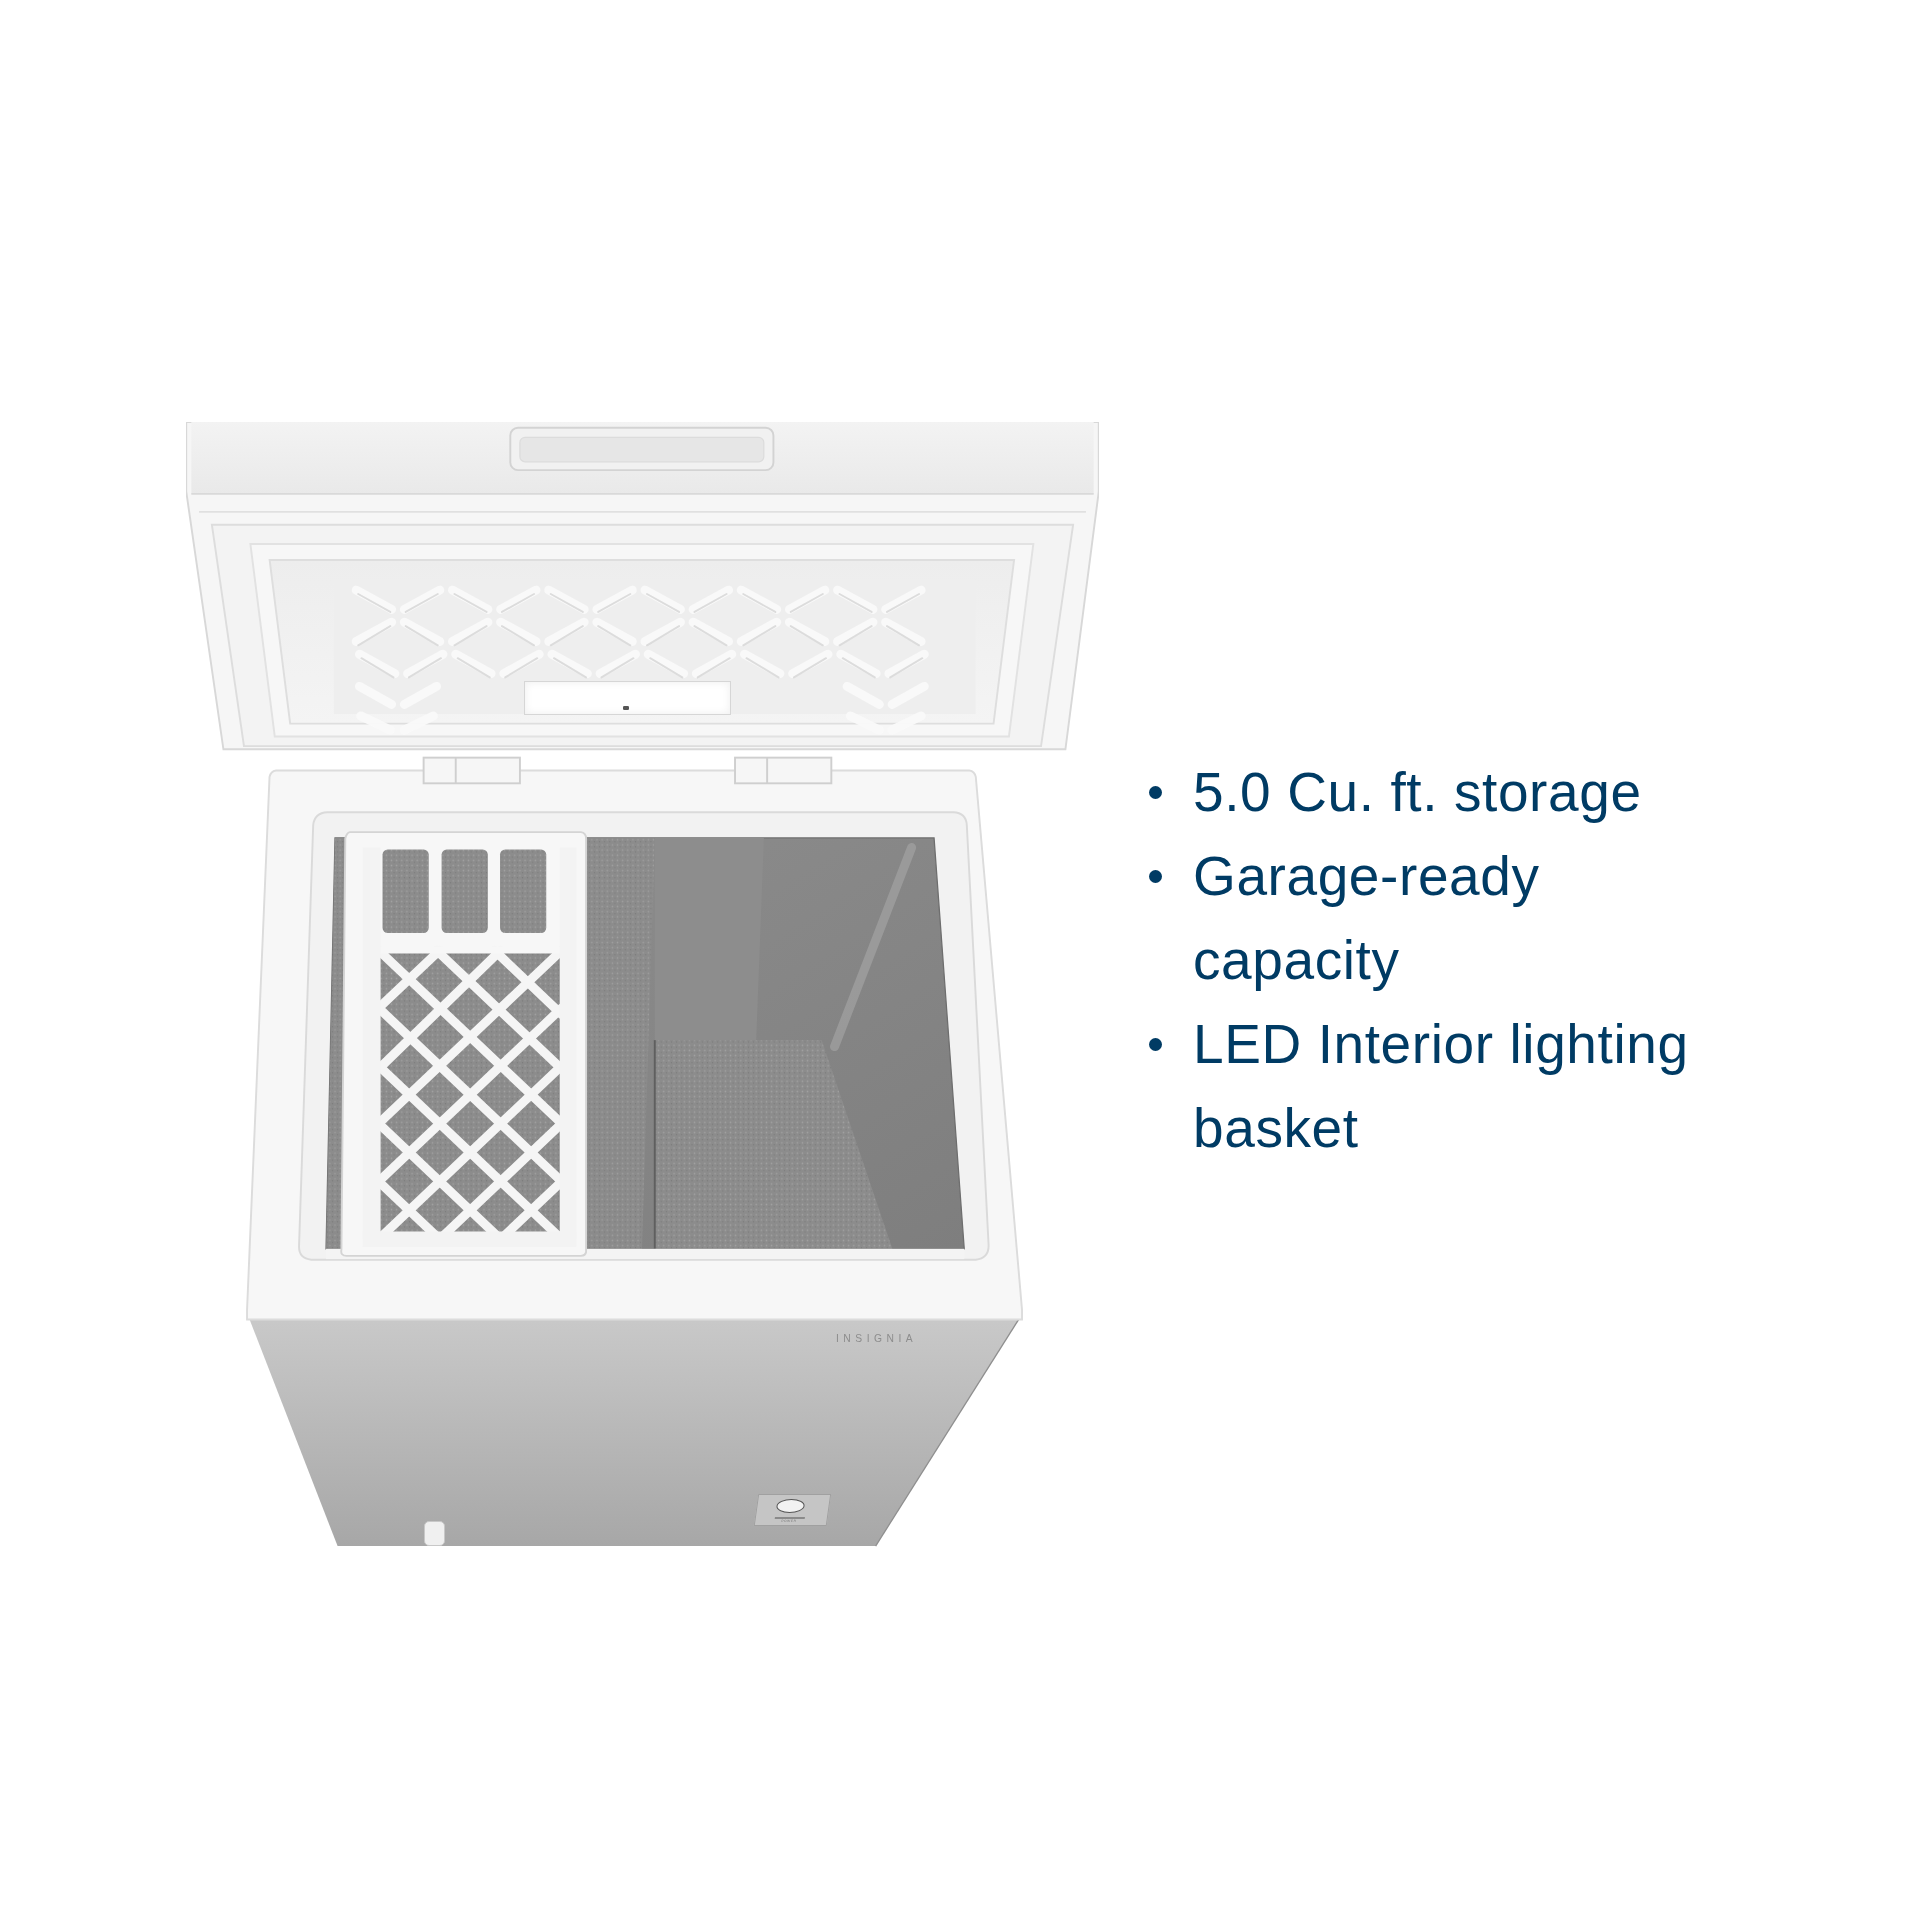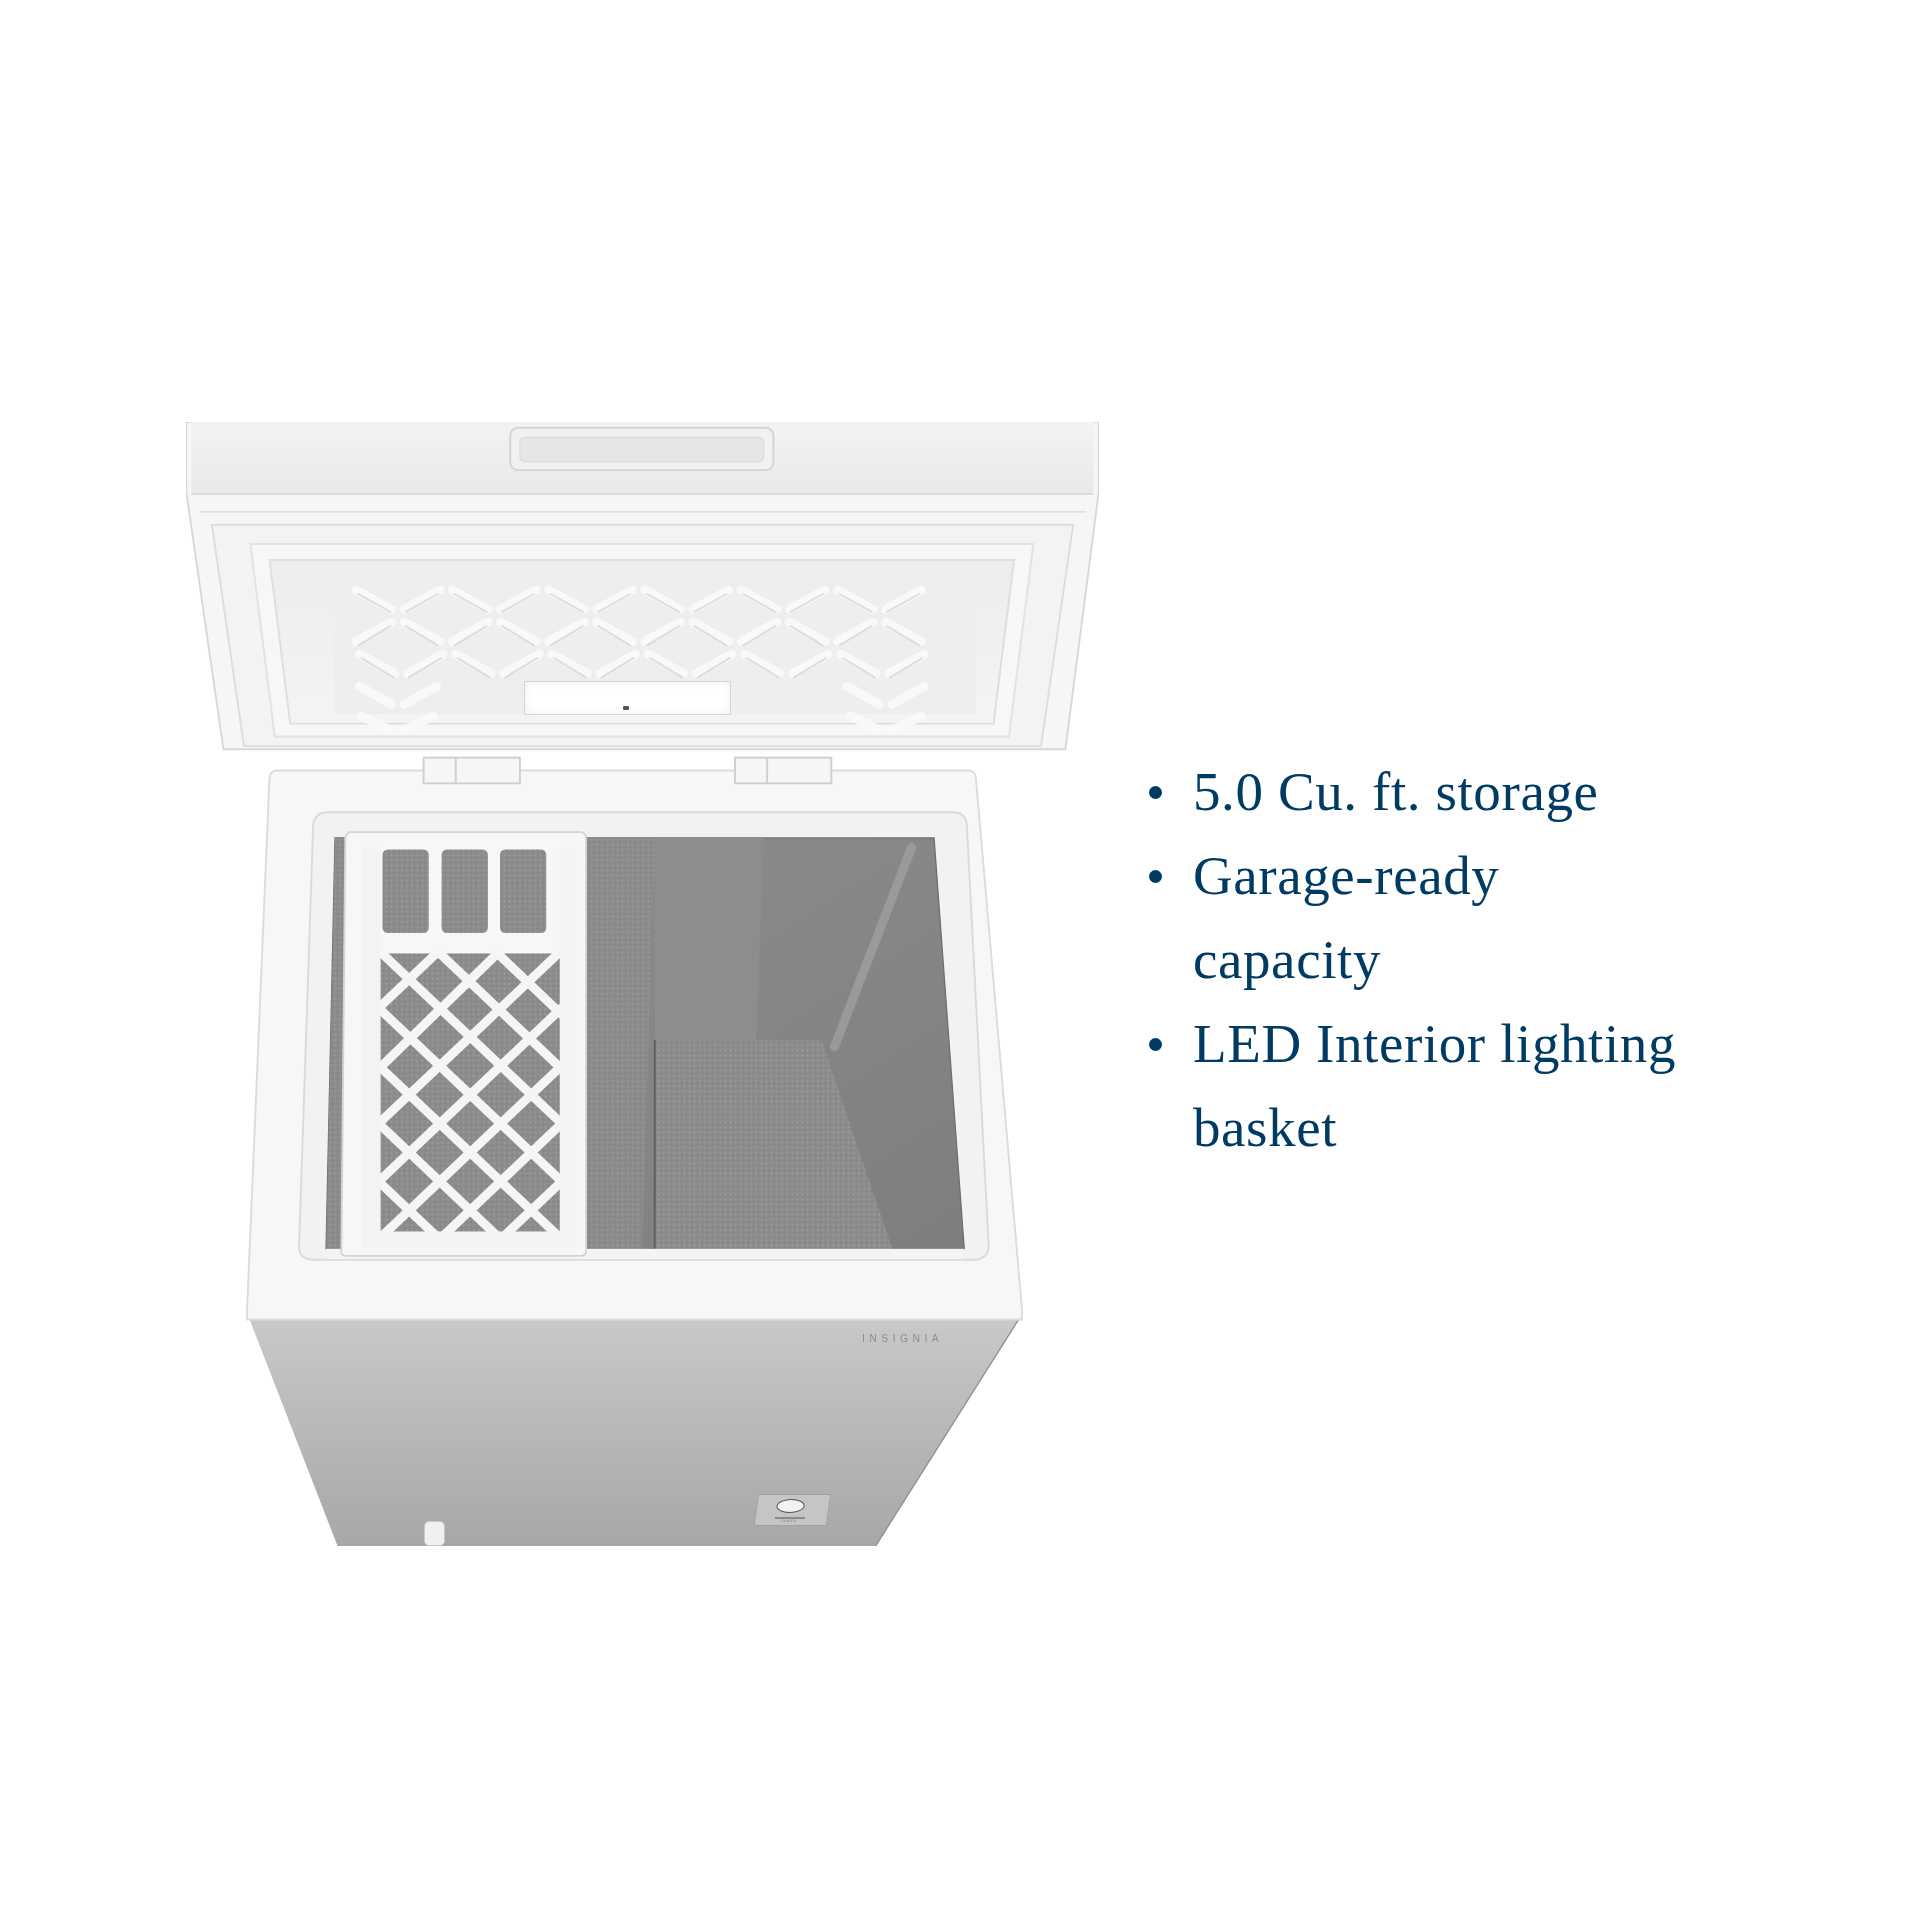--- a/index.html
+++ b/index.html
@@ -9,21 +9,21 @@
 
   
   .lid { left: 186px; top: 422px; width: 913px; height: 335px; }
   .lid-svg { width: 100%; height: 100%; display: block; }
 
   
   .cabinet { left: 231px; top: 751px; width: 809px; height: 803px; }
   .cab-svg { width: 100%; height: 100%; display: block; }
 
   
-  .features { left: 1149px; top: 750px; width: 706px; color: #003b64; font-family: Liberation Serif, serif; }
+  .features { left: 1149px; top: 750px; width: 706px; color: #003b64; }
   .feat-line { position: relative; height: 84px; font-size: 55px; line-height: 84px;
                letter-spacing: 0.6px; white-space: nowrap; }
   .feat-bullet { position: absolute; left: 0; top: 36px; width: 13px; height: 13px;
                  border-radius: 50%; background: #003b64; }
   .feat-text { position: absolute; left: 44px; top: 0; }
 
   .brand { position: absolute; font-size: 10.3px; letter-spacing: 4.5px; color: #8d8d8d; }
   .power-label { position: absolute; font-size: 3.2px; letter-spacing: 0.6px; color: #7a7a7a; }
 </style>
 </head>
@@ -134,21 +134,21 @@
         <path d="M230,310 L515,580 M230,400 L515,670 M230,490 L515,760 M230,580 L420,760 M230,670 L325,760 M320,310 L515,495 M410,310 L515,410"></path>
         <path d="M515,310 L230,580 M515,400 L230,670 M515,490 L230,760 M515,580 L325,760 M515,670 L420,760 M420,310 L230,495 M325,310 L230,400"></path>
       </g>
       <rect x="230" y="305" width="285" height="10" fill="#f7f7f7"></rect>
       <rect x="205" y="150" width="28" height="610" fill="#f3f3f3"></rect>
       <rect x="512" y="150" width="26" height="610" fill="#f3f3f3"></rect>
       <rect x="205" y="748" width="333" height="24" fill="#f3f3f3"></rect>
     </g>
   </svg>
 
-  <span class="brand" style="left:631px; top:582px;">INSIGNIA</span>
+  <span class="brand" style="left:605px; top:582px;">INSIGNIA</span>
 
   <div class="abs" style="left:525px; top:743px; width:71px; height:29.5px; background:#c5c5c5;
               border:1.3px solid #a0a0a0; transform: skewX(-8deg);">
     <div class="abs" style="left:19px; top:3.9px; width:28px; height:14px; background:#f2f2f2;
                 border-radius: 50%; border:1.9px solid #555; box-sizing:border-box;"></div>
     <div class="abs" style="left:19px; top:22px; width:29.5px; height:1.9px; background:#8a8a8a;"></div>
     <span class="power-label" style="left:26px; top:24.4px;">POWER</span>
   </div>
 
   <div class="abs" style="left:193px; top:770px; width:19px; height:23px; background:#f0f0f0;

